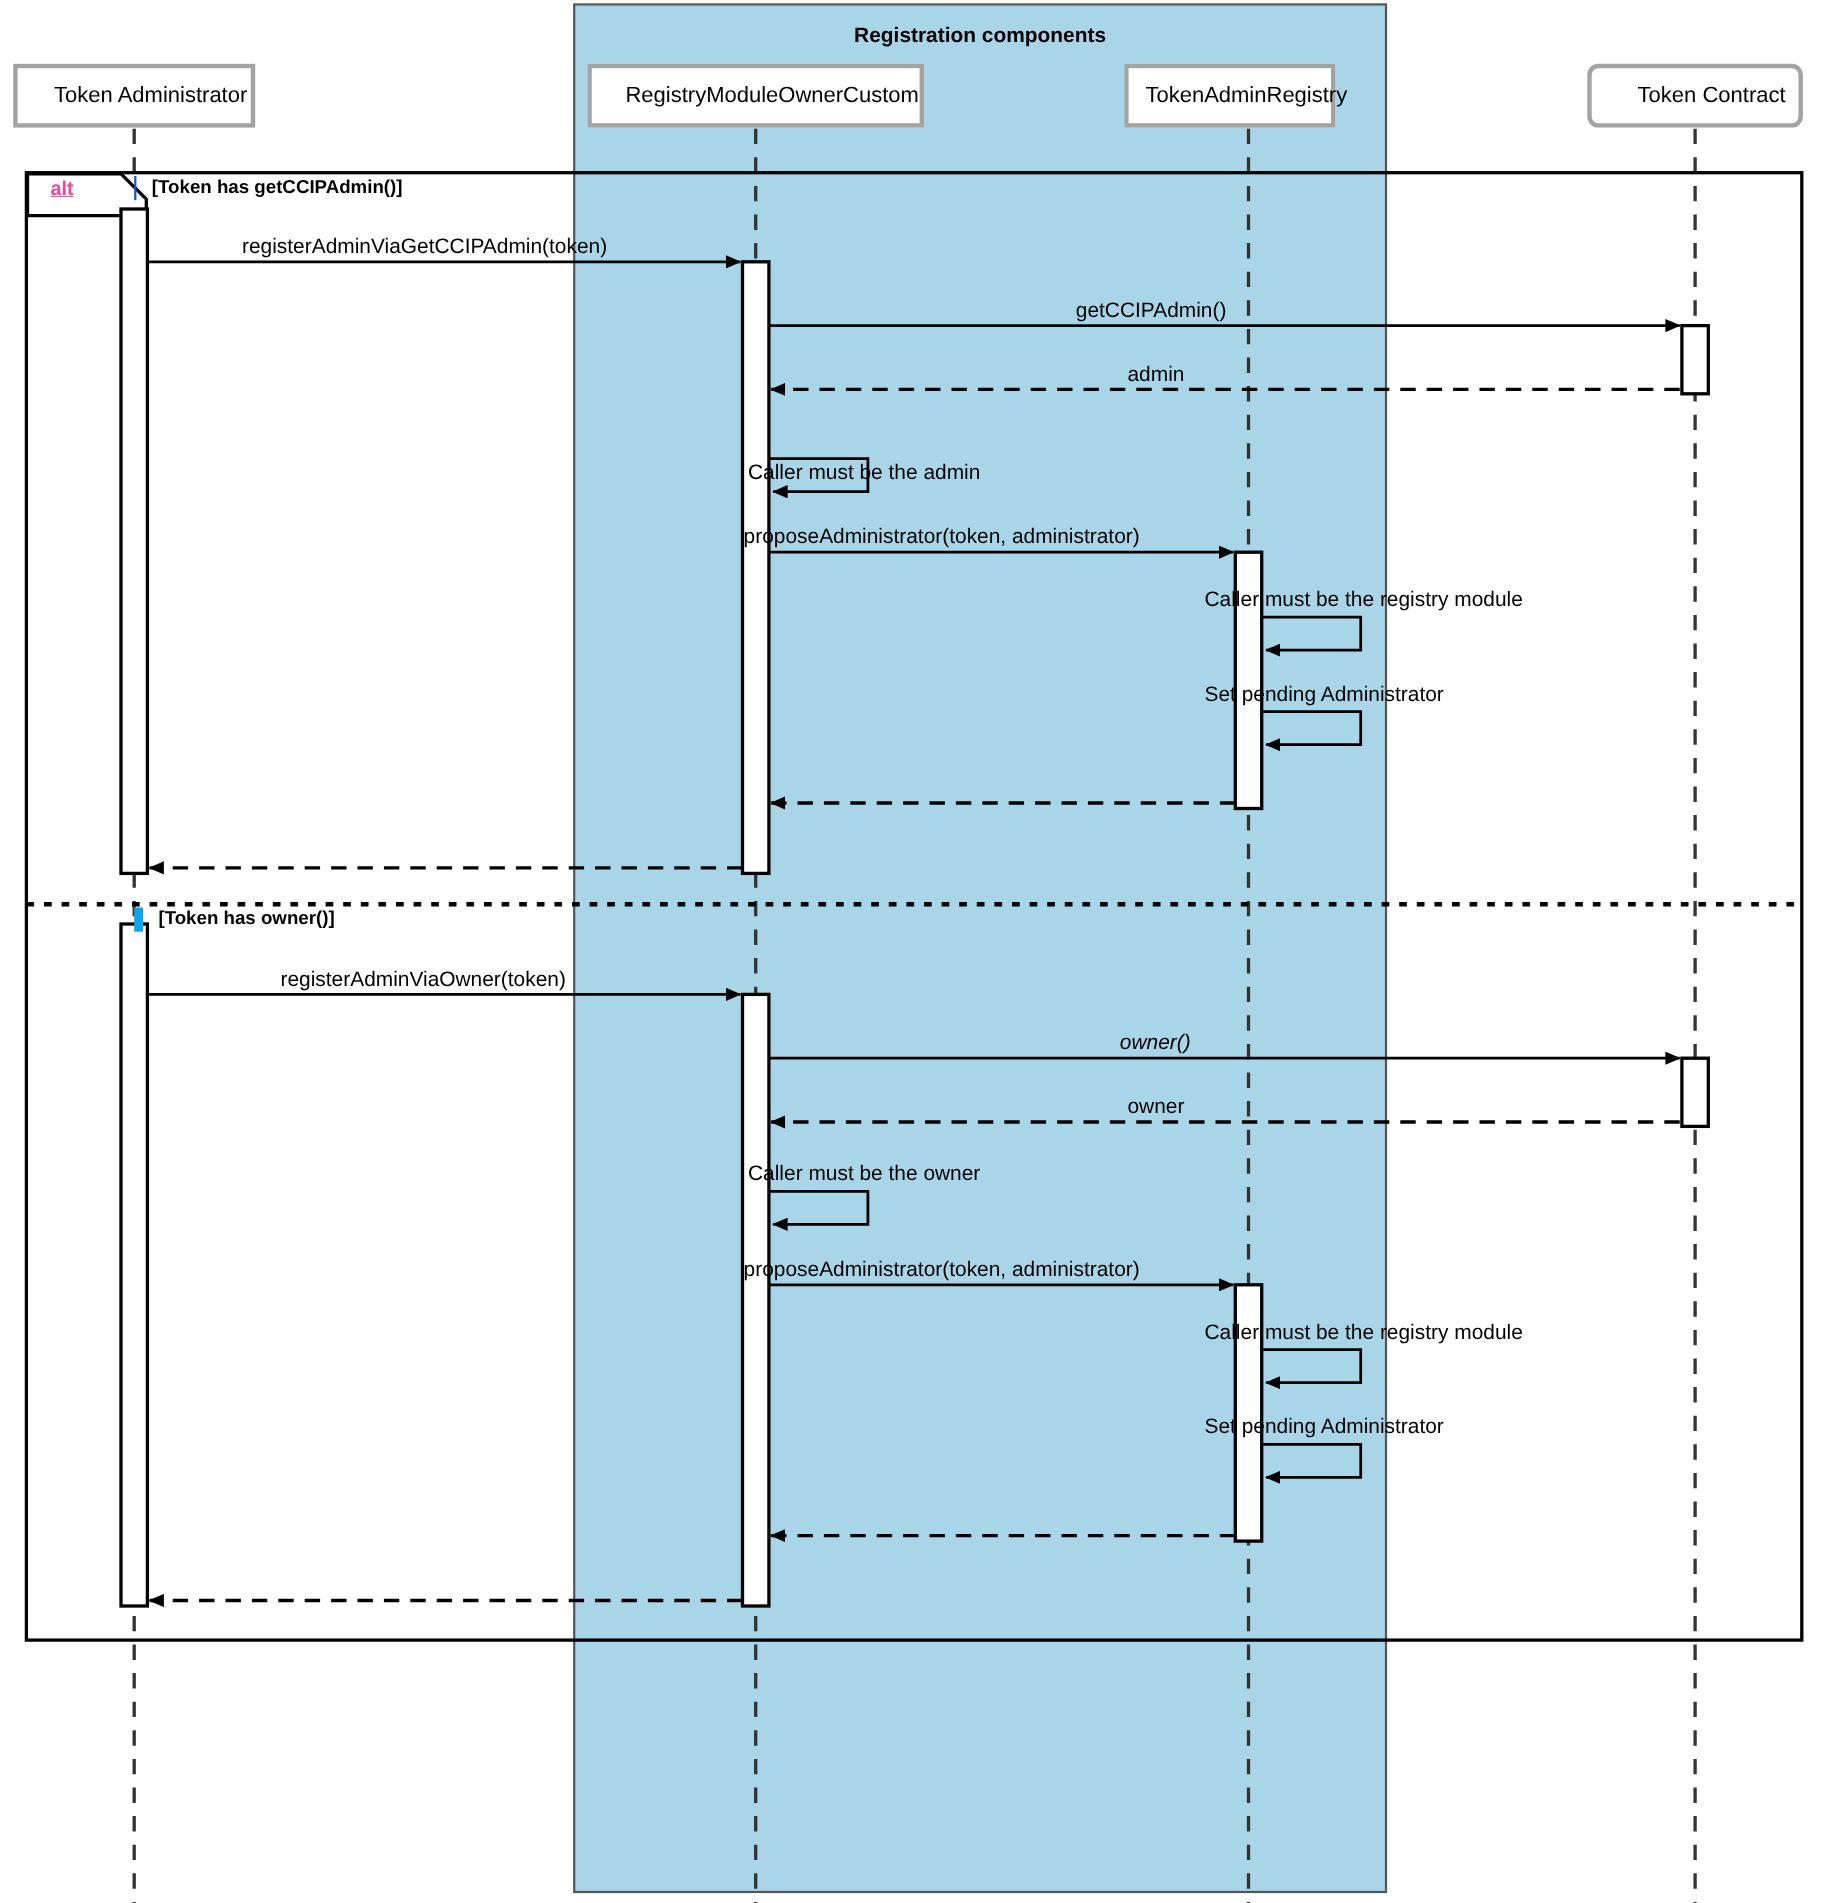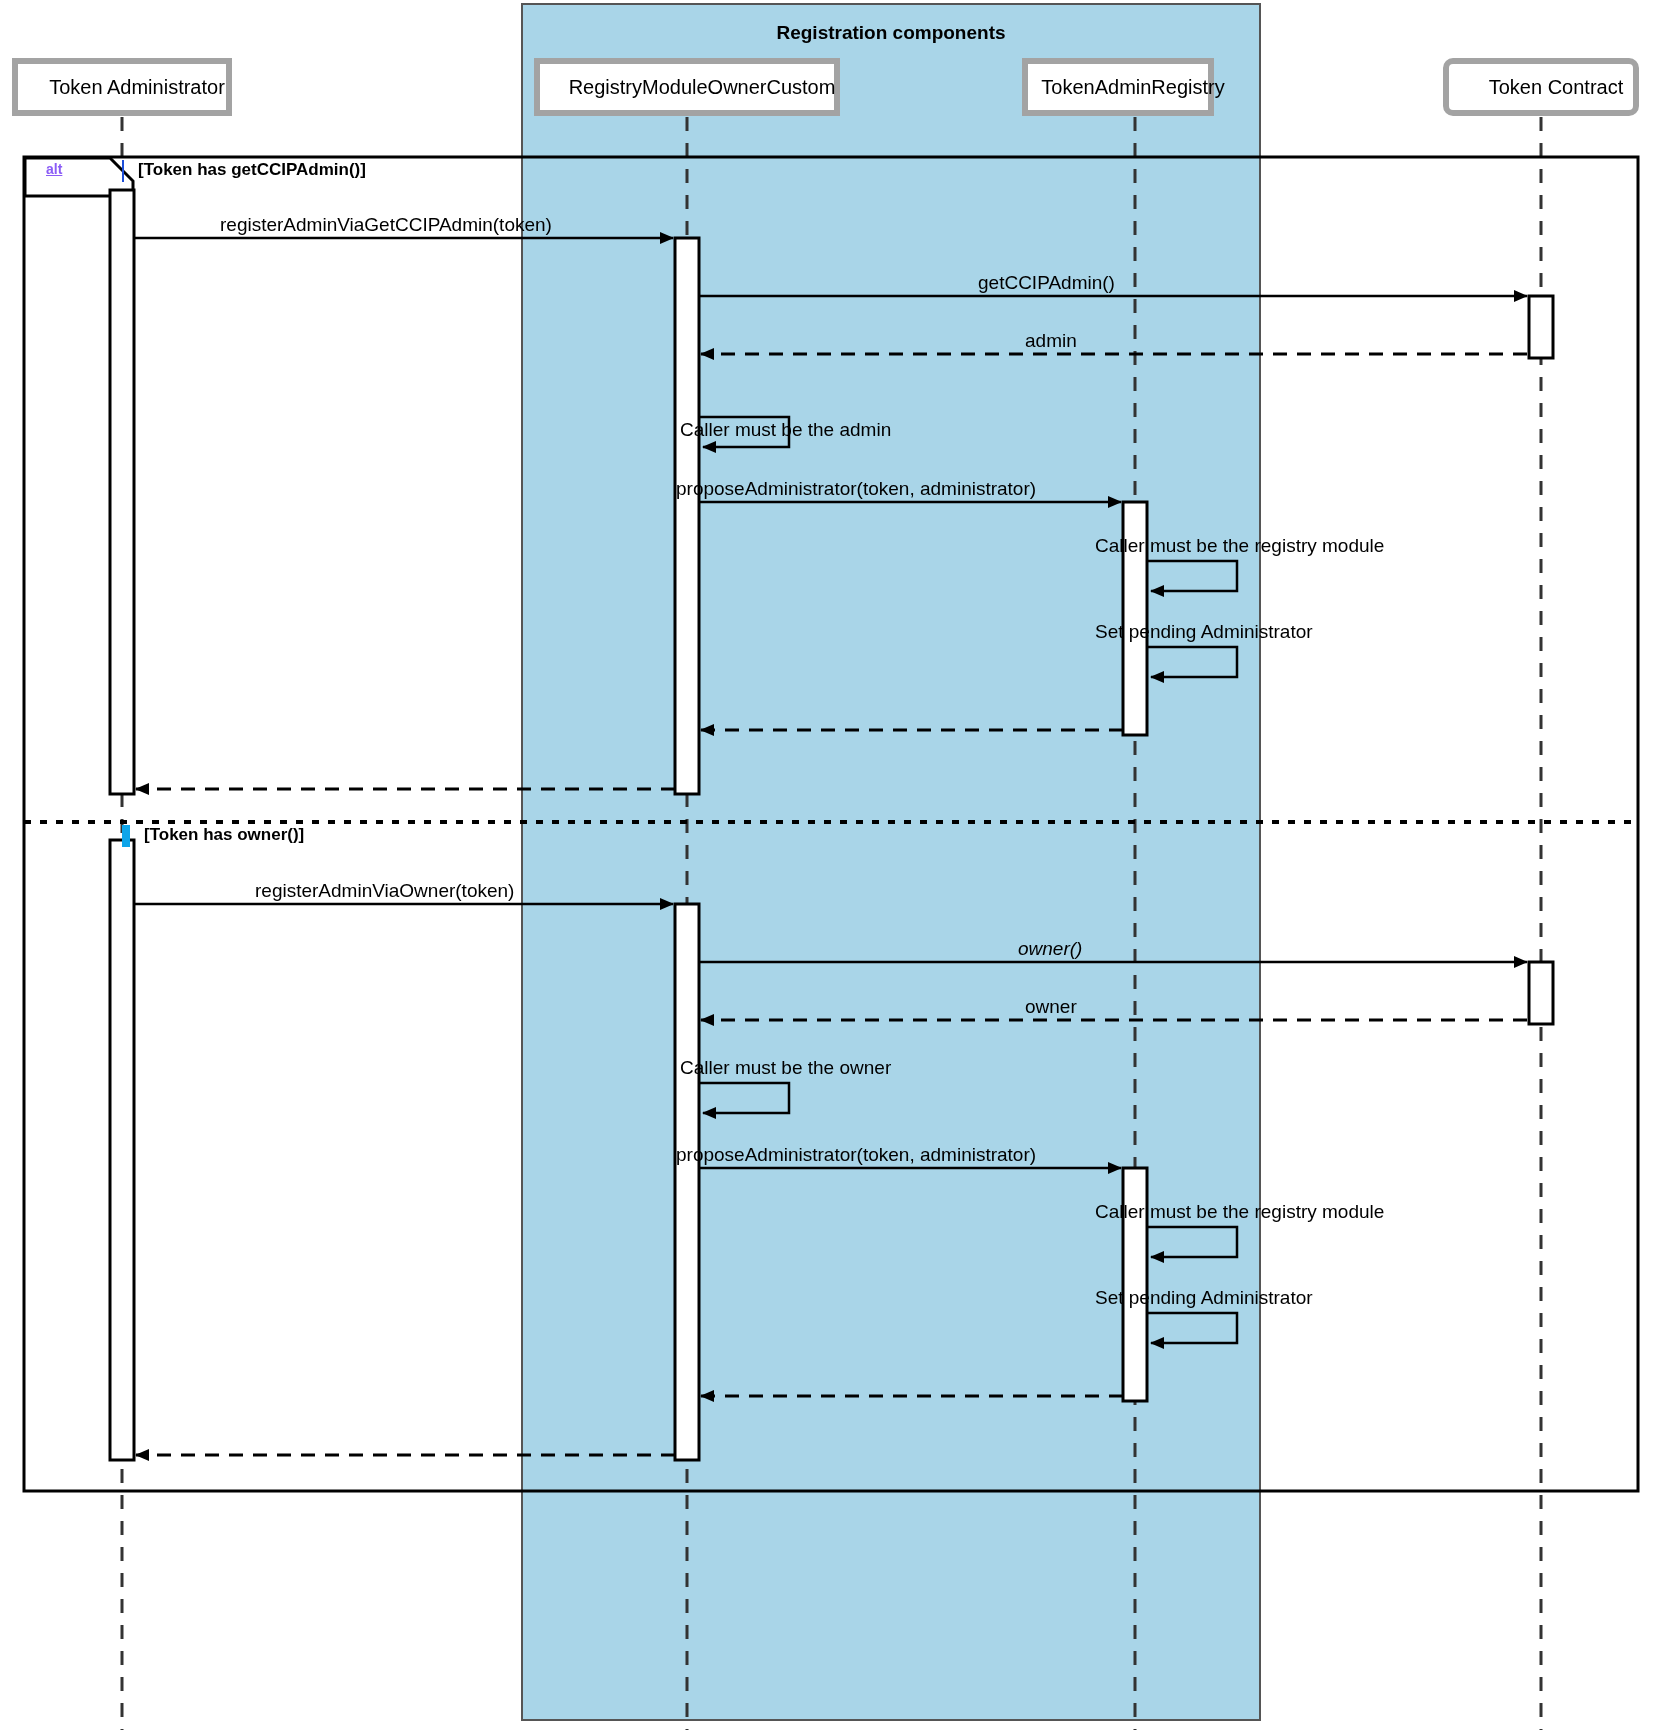--- a/index.html
+++ b/index.html
@@ -20,21 +20,21 @@
   svg.layer {
     position: absolute;
     left: 0;
     top: 0;
     width: 1662px;
     height: 1730px;
   }
   .participant-box {
     position: absolute;
     background: #ffffff;
-    border: 6px solid #a3a3a3;
+    border: 4px solid #a3a3a3;
     box-sizing: border-box;
     display: flex;
     align-items: center;
     justify-content: center;
     font-size: 20px;
     color: #000;
     padding-left: 30px;
   }
   .group-title {
     position: absolute;
@@ -44,23 +44,23 @@
     text-align: center;
   }
   .msg-label {
     position: absolute;
     font-size: 19px;
     color: #000;
     white-space: nowrap;
   }
   .frame-op {
     position: absolute;
-    font-size: 14px;
+    font-size: 18px;
     font-weight: bold;
-    color: #8b5cf6;
+    color: #ec4899;
     text-decoration: underline;
   }
   .frame-guard {
     position: absolute;
     font-size: 17px;
     font-weight: bold;
     color: #000;
     white-space: nowrap;
   }
 </style>

